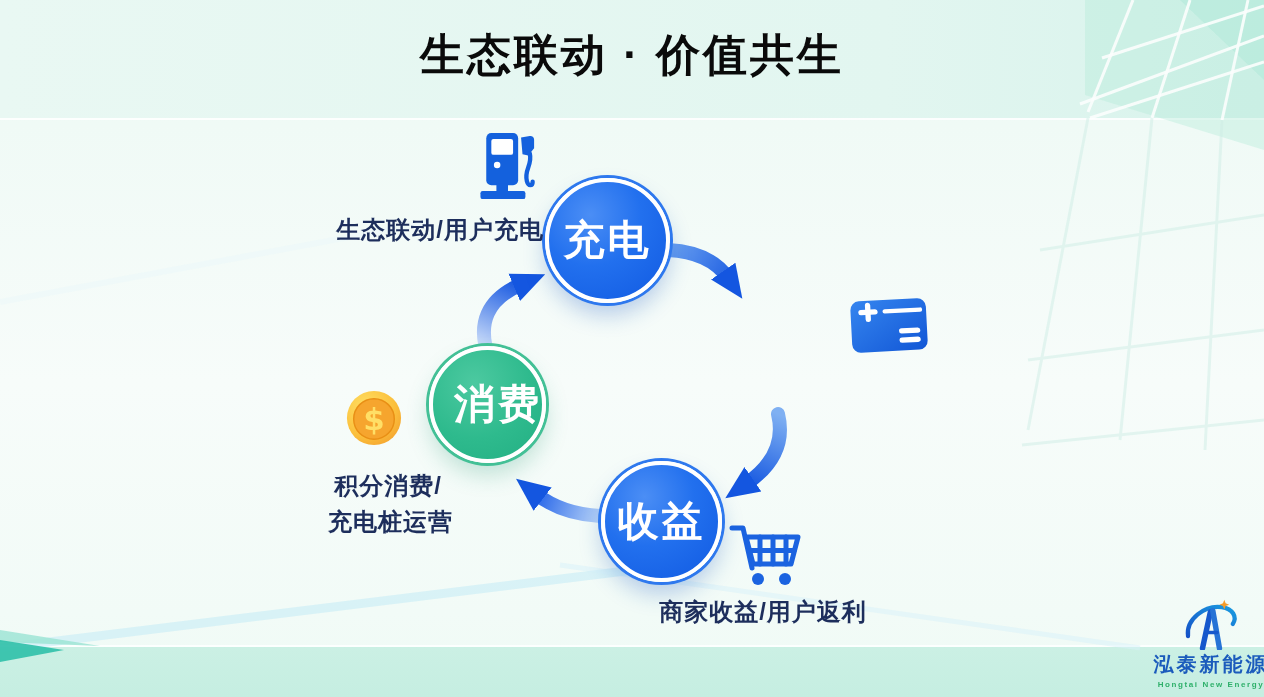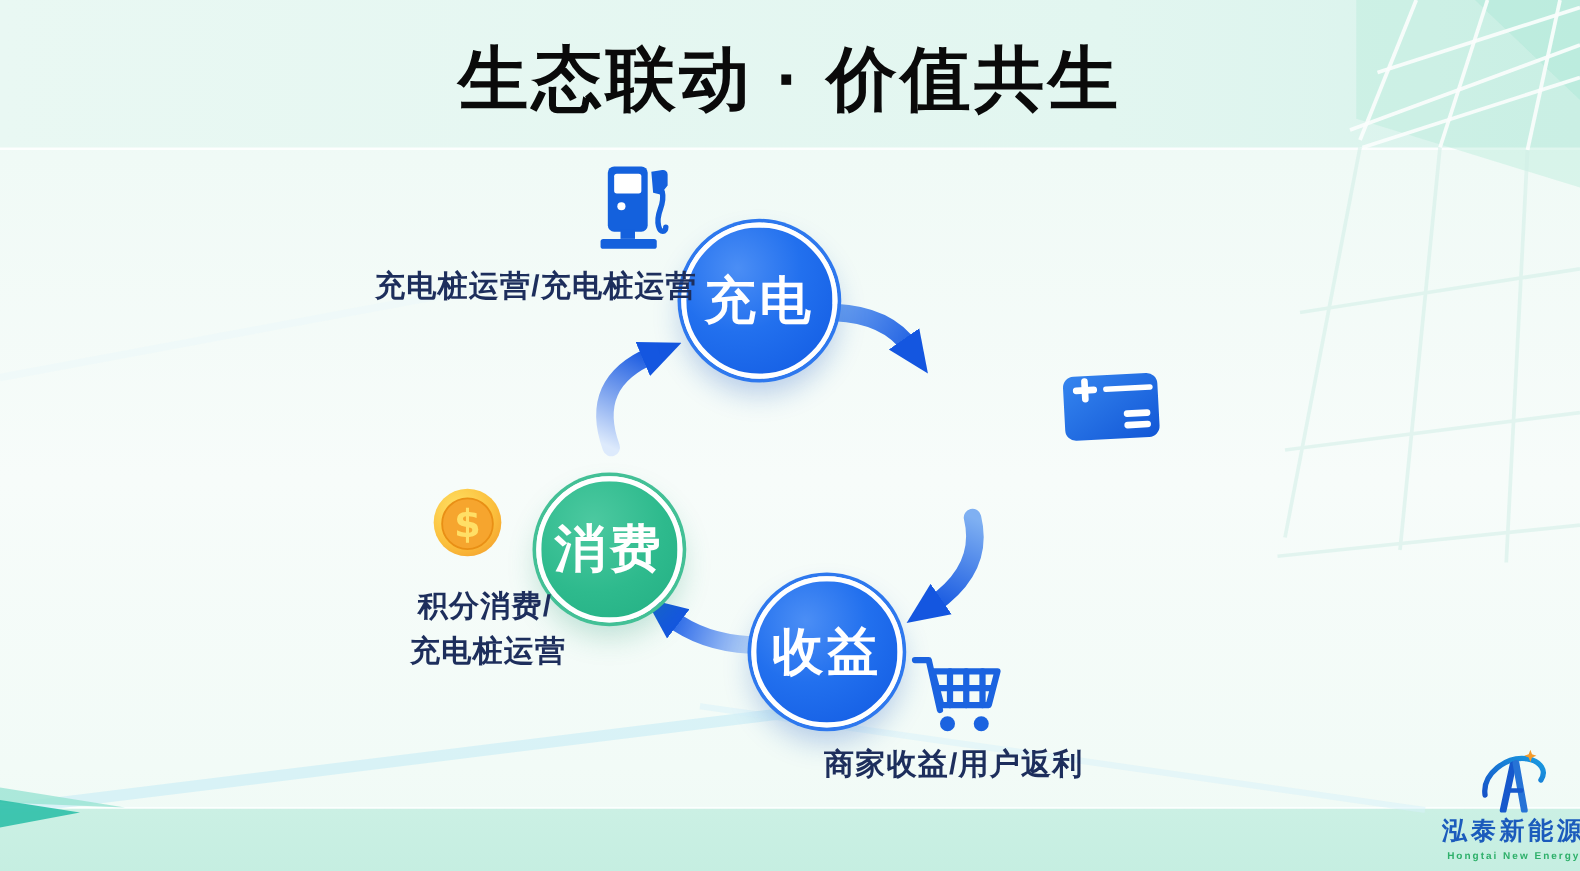--- a/index.html
+++ b/index.html
@@ -17,21 +17,21 @@
   }
   .footer-band{
     position:absolute;left:0;top:645px;width:1264px;height:52px;
     background:linear-gradient(180deg,#cbf0e4 0%,#c5eee1 100%);
     border-top:2px solid rgba(255,255,255,.95);
   }
   .bg-decor{position:absolute;left:0;top:0;}
   .slide-title{
     position:absolute;left:0;top:26px;width:1264px;
     margin:0;text-align:center;
-    font-size:56px;font-weight:900;letter-spacing:3px;
+    font-size:44px;font-weight:900;letter-spacing:3px;
     color:#0a0a0a;
   }
   .arrows{position:absolute;left:0;top:0;}
   .node{
     position:absolute;border-radius:50%;
     display:flex;align-items:center;justify-content:center;
     border:4px solid #ffffff;
     color:#ffffff;font-weight:700;font-size:41px;letter-spacing:3px;
   }
   .node-blue{
@@ -184,25 +184,25 @@
     <circle cx="30" cy="31" r="21" fill="#f6a52e" stroke="#e98f15" stroke-width="1.5"></circle>
     <text x="30" y="42" text-anchor="middle" font-size="32" font-weight="bold" font-family="DejaVu Sans, sans-serif" fill="#ffdf66">$</text>
   </svg>
 
   <div class="node node-blue" style="left:545px;top:178px;width:117px;height:117px;">
     <span>充电</span>
   </div>
   <div class="node node-blue" style="left:601px;top:461px;width:113px;height:113px;">
     <span>收益</span>
   </div>
-  <div class="node node-green" style="left:429px;top:381px;width:109px;height:109px;">
+  <div class="node node-green" style="left:429px;top:346px;width:109px;height:109px;justify-content:flex-end;">
     <span>消费</span>
   </div>
 
-  <div class="caption" style="left:300px;top:212px;width:244px;text-align:right;">充电桩运营/充电桩运营</div>
+  <div class="caption" style="left:300px;top:212px;width:244px;text-align:right;">生态联动/用户充电</div>
 
 
   <div class="caption" style="left:328px;top:468px;width:120px;text-align:center;">
     <div>积分消费/</div>
     <div>充电桩运营</div>
   </div>
 
   <div class="caption" style="left:640px;top:594px;width:246px;text-align:center;">商家收益/用户返利</div>
 
   <div class="logo">

